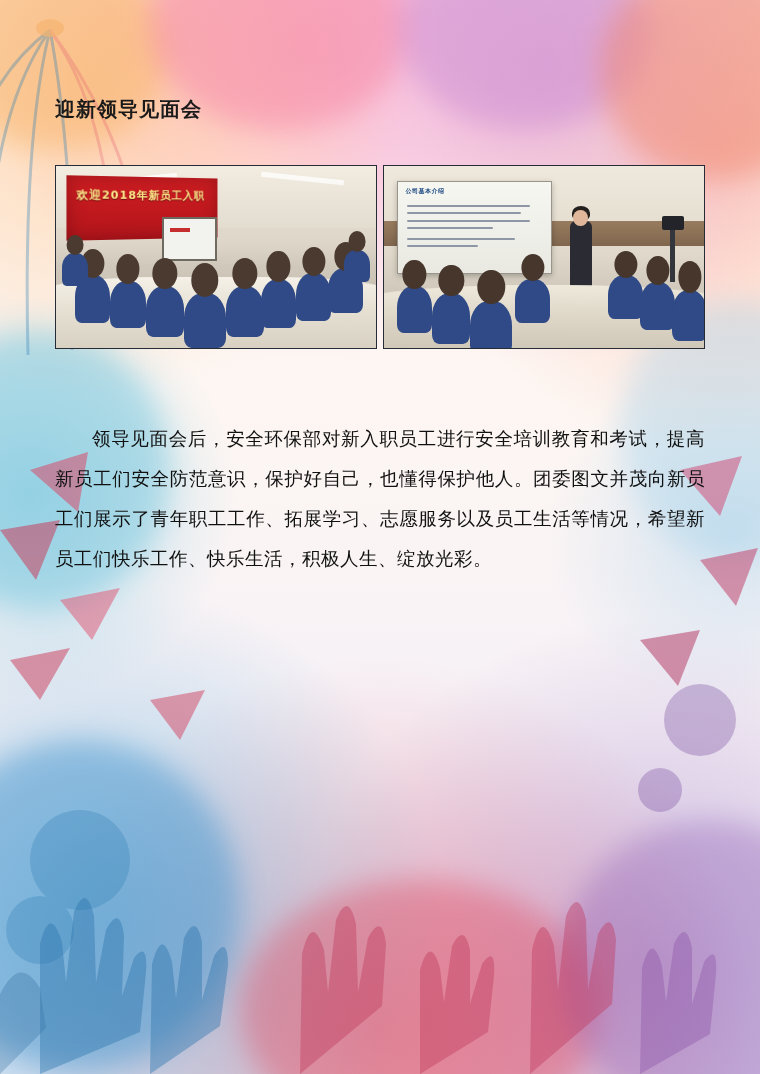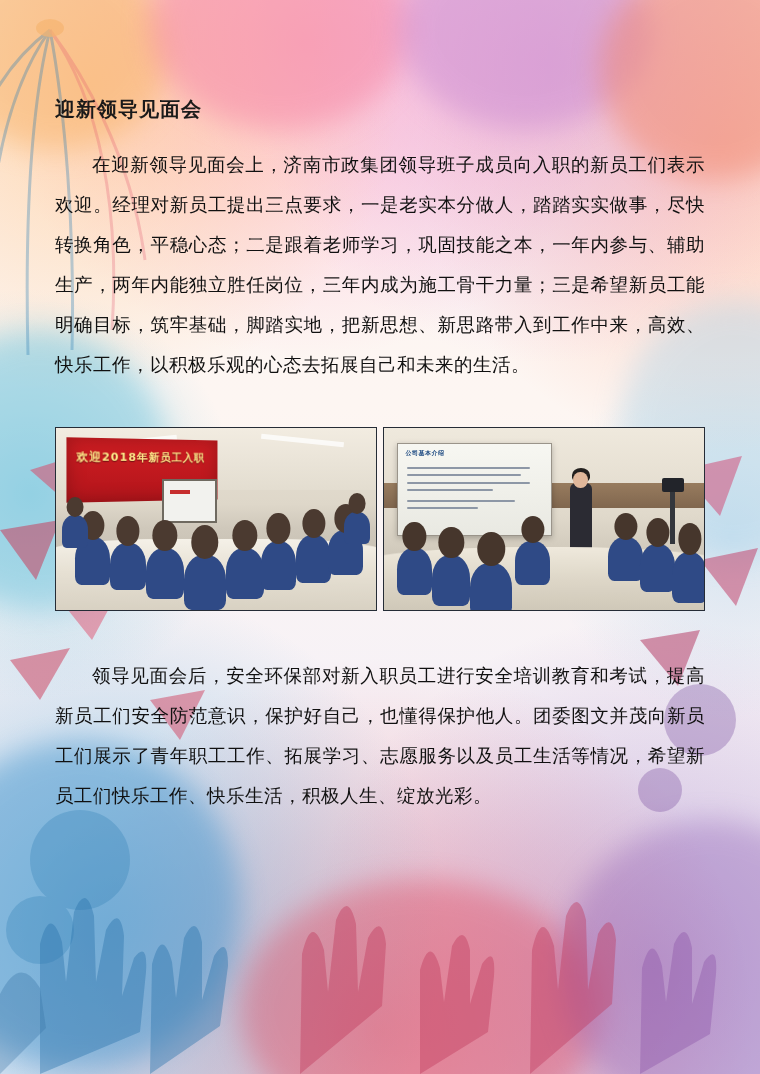--- a/index.html
+++ b/index.html
@@ -101,21 +101,21 @@
     padding-top: 22px;
     font-family: "DejaVu Serif", "Liberation Serif", serif;
     font-size: 18.5px;
     line-height: 40px;
     color: #111111;
     text-align: justify;
     text-indent: 2em;
     letter-spacing: .5px;
   }
   .para.second {
-    padding-top: 45px;
+    padding-top: 70px;
   }
 
   .photo-row {
     position: relative;
     z-index: 5;
     display: flex;
     gap: 6px;
     margin: 42px 0 0 0;
     padding: 0 55px;
   }
@@ -307,21 +307,20 @@
         <path d="M640 320 L642 214 q10 -38 20 -2 l4 36 8 -58 q12 -26 18 4 l0 56 12 -42 q14 -20 12 12 l-6 60 z"></path>
       </g>
       <g fill="#1f5f96" opacity="0.35">
         <path d="M0 320 L0 240 q20 -40 40 -6 l6 40 z"></path>
       </g>
     </svg>
   </div>
 
   <div class="content">
     <h1 class="doc-title">迎新领导见面会</h1>
-    <p class="para">在迎新领导见面会上，济南市政集团领导班子成员向入职的新员工们表示欢迎。经理对新员工提出三点要求，一是老实本分做人，踏踏实实做事，尽快转换角色，平稳心态；二是跟着老师学习，巩固技能之本，一年内参与、辅助生产，两年内能独立胜任岗位，三年内成为施工骨干力量；三是希望新员工能明确目标，筑牢基础，脚踏实地，把新思想、新思路带入到工作中来，高效、快乐工作，以积极乐观的心态去拓展自己和未来的生活。</p>
   </div>
 
   <div class="photo-row">
 
     <div class="photo">
       <div class="p1-wall"></div>
       <div class="p1-ceiling"></div>
       <div class="p1-banner">
         <div class="p1-banner-text">欢迎2018年新员工入职</div>
       </div>

